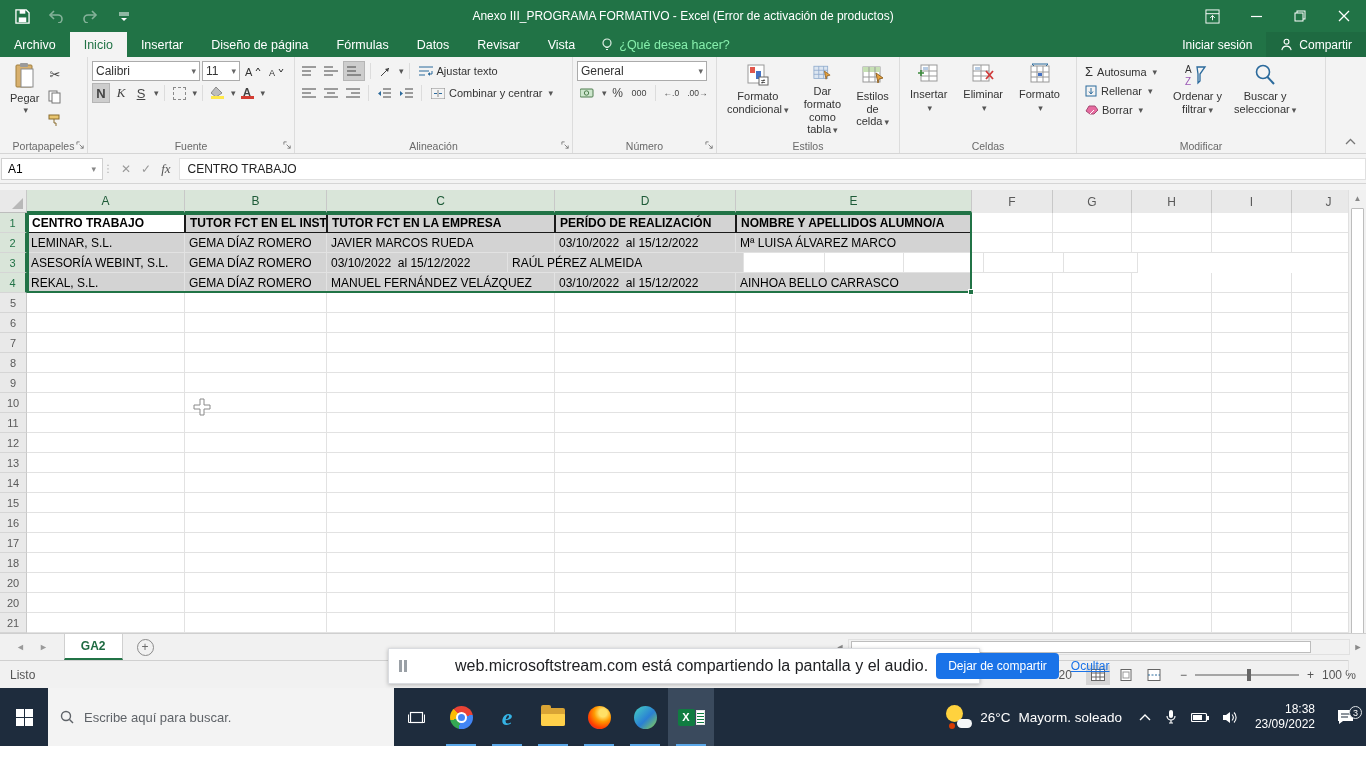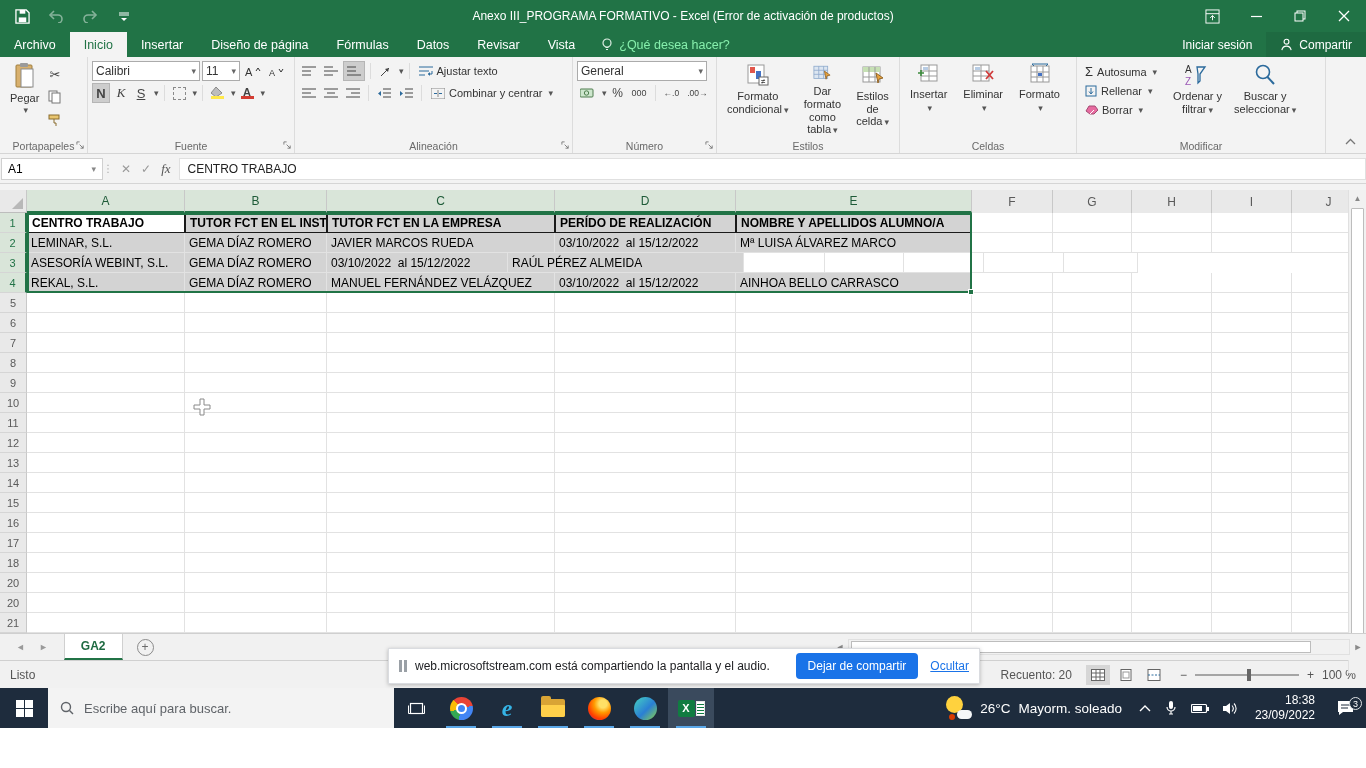--- a/index.html
+++ b/index.html
@@ -74,21 +74,21 @@
   .cell.active-cell { background:#fff; }
   .sel-overlay { position:absolute; border:2px solid #217346; pointer-events:none; }
   .fill-handle { position:absolute; width:6px; height:6px; background:#217346; border:1px solid #fff; right:-4px; bottom:-4px; }
   .vscroll { position:absolute; top:0; right:0; width:18px; background:#f1f1f1; border-left:1px solid #e0e0e0; }
   .vscroll .arr { height:17px; display:flex; align-items:center; justify-content:center; color:#888; font-size:8px; }
   .vscroll .thumb { position:absolute; top:18px; left:2px; right:2px; height:430px; background:#fff; border:1px solid #bdbdbd; border-radius:1px; }
   .cursor-cross { position:absolute; pointer-events:none; }
 
   
   .banner { position:absolute; left:388px; top:648px; width:592px; height:36px; background:#fff; border:1px solid #dadce0; box-shadow:0 1px 4px rgba(0,0,0,.25); display:flex; align-items:center; padding:0 10px; gap:8px; z-index:30; }
-  .banner .msg { font-size:12px; color:#202124; white-space:nowrap; }
+  .banner .msg { font-size:16px; color:#202124; white-space:nowrap;margin-left:40px; }
   .banner .stop { background:#1a73e8; color:#fff; border:none; font-size:12px; padding:6px 12px; border-radius:4px; white-space:nowrap; font-family:inherit; }
   .banner .hide { color:#1a73e8; font-size:12px; text-decoration:underline; margin-left:4px; white-space:nowrap; }
   .pausebars { display:flex; gap:2px; }
   .pausebars i { width:3px; height:12px; background:#9aa0a6; }
 
   
   .sheetbar { height:27px; background:#f1f1f1; border-top:1px solid #cfcfcf; display:flex; align-items:stretch; font-size:12px; position:relative; }
   .navarrs { display:flex; align-items:center; gap:14px; padding:0 16px; color:#9a9a9a; font-size:9px; }
   .stab { background:#fff; color:#1e6a41; font-weight:bold; padding:0 16px; display:flex; align-items:center; border-right:1px solid #d0d0d0; border-left:1px solid #d0d0d0; border-bottom:2px solid #217346; }
   .addsheet { width:17px; height:17px; border:1px solid #8a8a8a; border-radius:50%; color:#6a6a6a; display:flex; align-items:center; justify-content:center; font-size:12px; align-self:center; margin-left:14px; }
@@ -101,21 +101,21 @@
   .statusbar { height:28px; background:#f1f1f1; border-top:1px solid #d0d0d0; display:flex; align-items:center; font-size:12px; color:#555; padding:0 10px; gap:10px; }
   .sb-right { margin-left:auto; display:flex; align-items:center; gap:14px; }
   .viewbtns { display:flex; align-items:center; gap:4px; }
   .viewbtn { width:24px; height:20px; display:flex; align-items:center; justify-content:center; }
   .viewbtn.active { background:#d6d6d6; }
   .zoomer { display:flex; align-items:center; gap:8px; color:#555; }
   .ztrack { width:104px; height:2px; background:#a5a5a5; position:relative; }
   .zthumb { position:absolute; left:50%; top:-5px; width:4px; height:12px; background:#666; }
 
   
-  .taskbar { height:40px; background:#1e2c3d; display:flex; align-items:stretch; color:#fff; }
+  .taskbar { height:58px; background:#1e2c3d; display:flex; align-items:stretch; color:#fff; }
   .tslot { width:48px; display:flex; align-items:center; justify-content:center; position:relative; }
   .appslot { width:46px; display:flex; align-items:center; justify-content:center; position:relative; }
   .appslot::after { content:""; position:absolute; bottom:0; left:8px; right:8px; height:2px; background:#5aa7e8; }
   .appslot.active { background:#3a4a5d; }
   .tsearch { width:346px; background:#f3f3f3; display:flex; align-items:center; gap:10px; padding:0 12px; color:#5f6368; font-size:13px; }
   .tray { margin-left:auto; display:flex; align-items:center; gap:0; }
   .tray-item { display:flex; align-items:center; justify-content:center; padding:0 7px; height:40px; }
   .weather { display:flex; align-items:center; gap:8px; padding:0 10px; font-size:13.5px; }
   .sunicon { position:relative; width:26px; height:24px; }
   .sunicon .sun { position:absolute; left:0; top:0; width:17px; height:17px; border-radius:50%; background:#ffd23e; }

